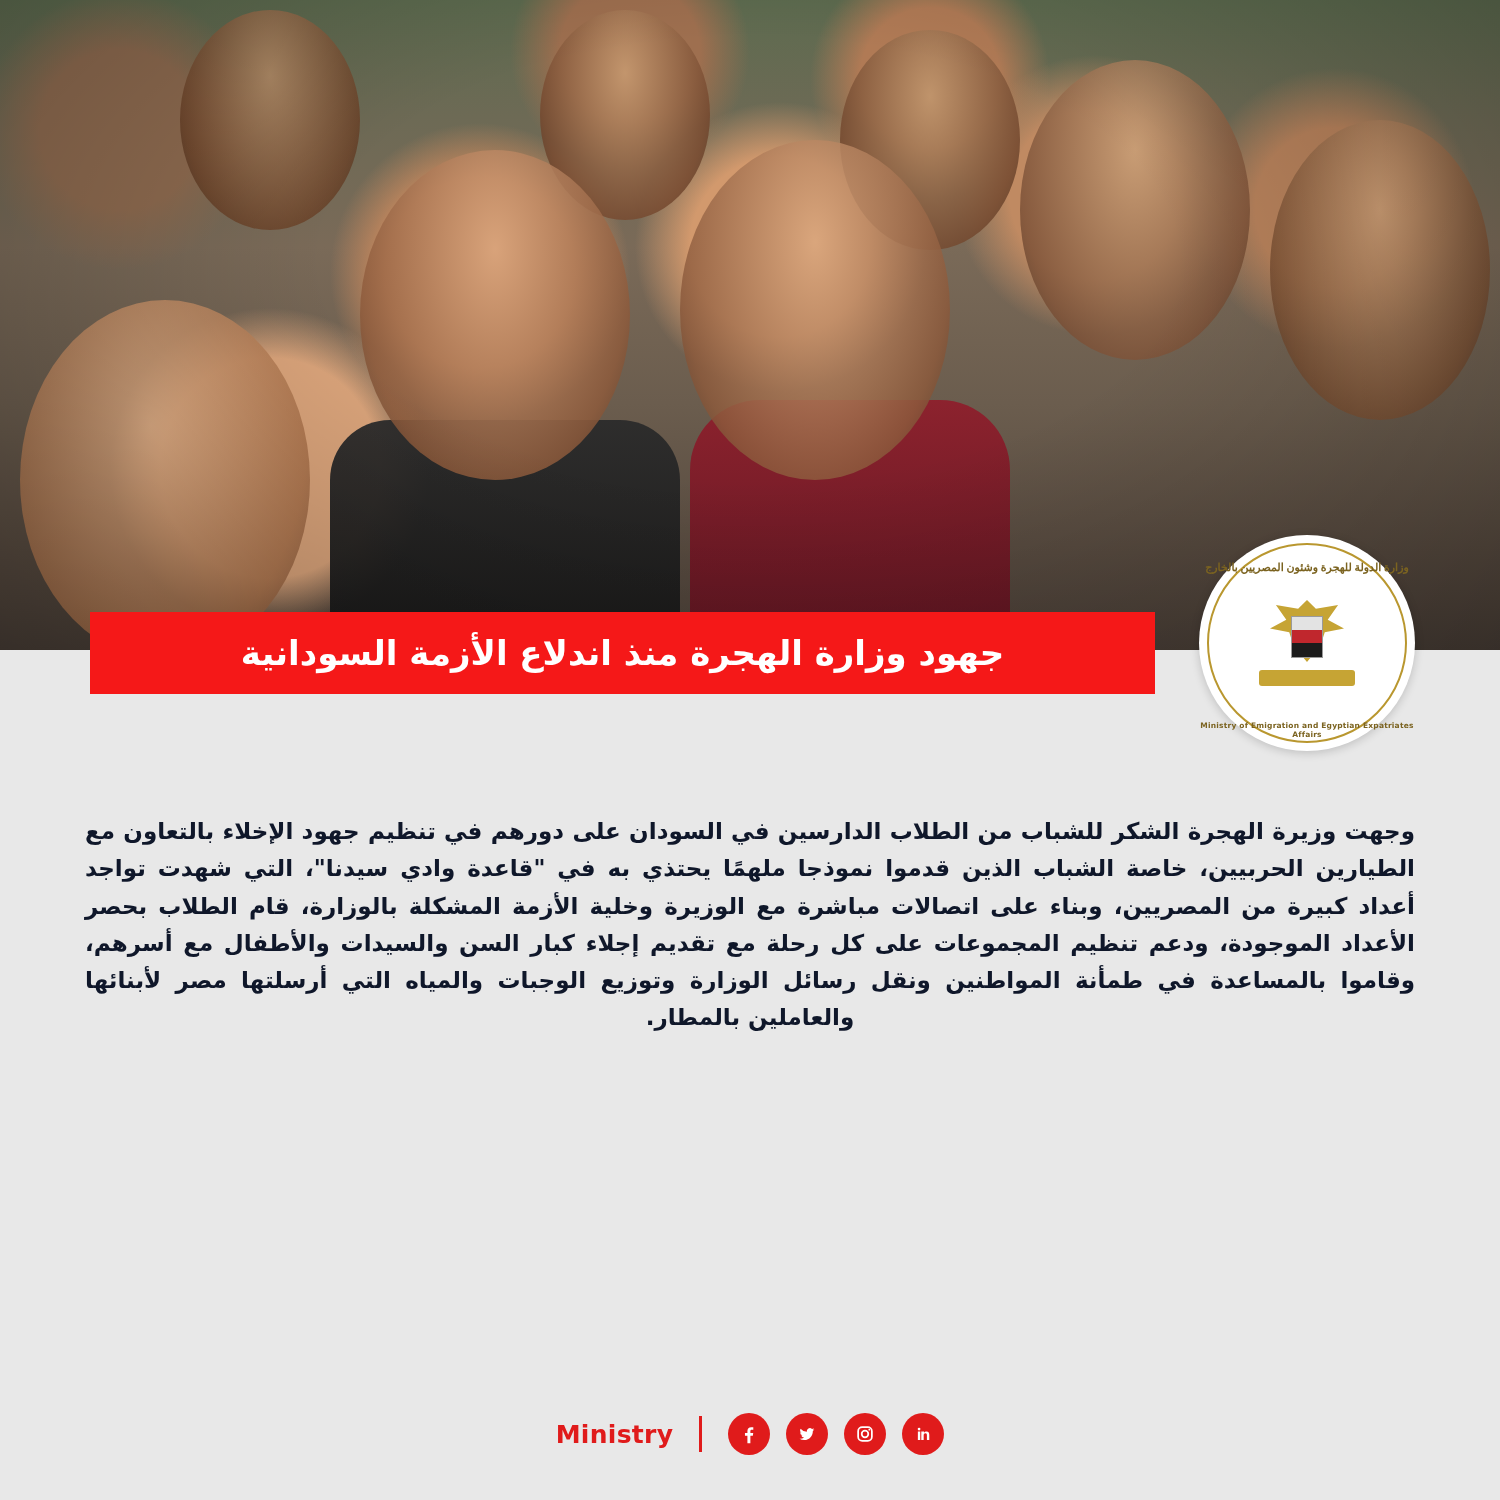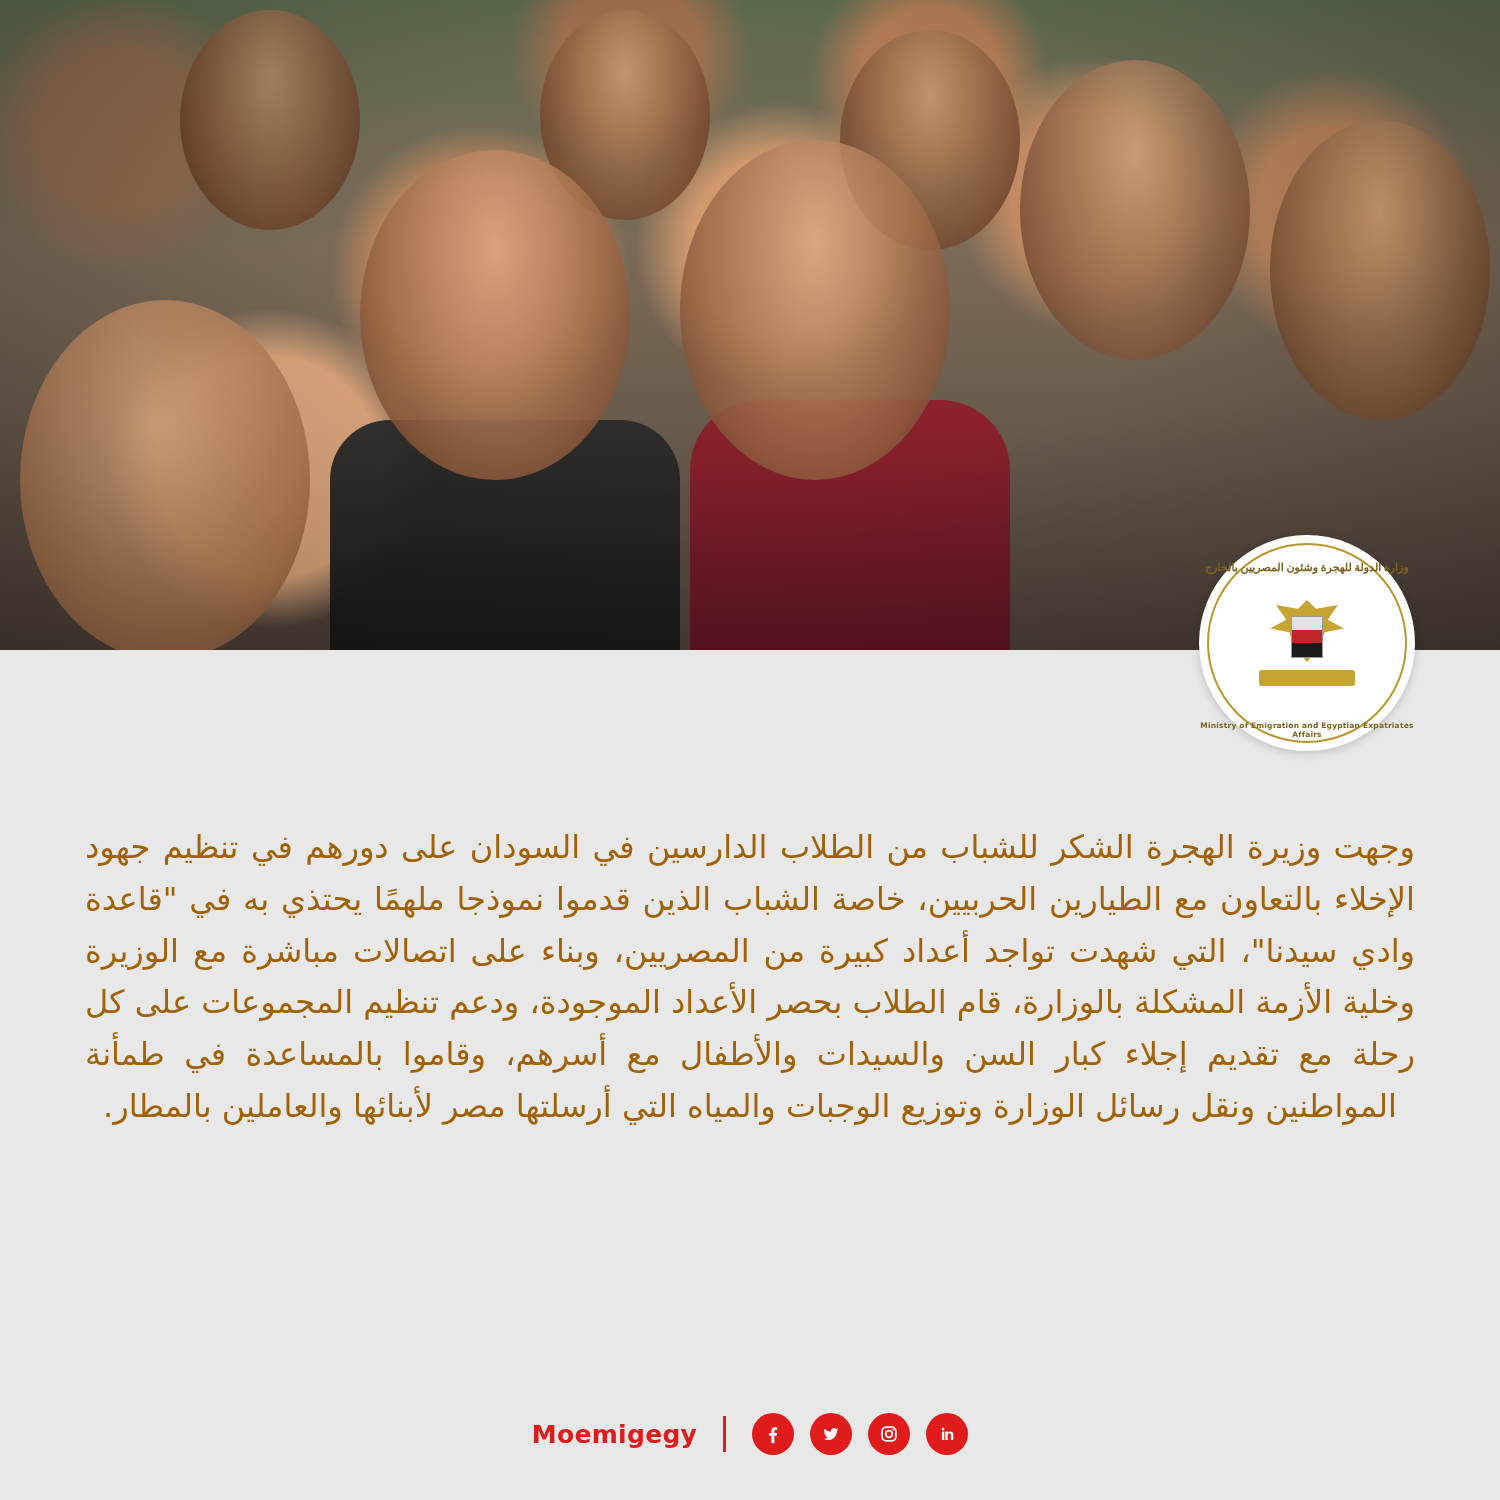--- a/index.html
+++ b/index.html
@@ -175,24 +175,24 @@
     position: absolute;
     top: 790px;
     left: 85px;
     width: 1330px;
     z-index: 4;
   }
   .body-text {
     direction: rtl;
     text-align: justify;
     text-align-last: center;
-    color: #a16207;
-    font-size: 32px;
+    color: #0f172a;
+    font-size: 23px;
     line-height: 1.62;
-    font-weight: normal;
+    font-weight: bold;
     letter-spacing: 0px;
   }
 
   
   .footer {
     position: absolute;
     left: 0; right: 0;
     bottom: 42px;
     height: 48px;
     display: flex;
@@ -243,38 +243,41 @@
     <div class="photo-shape s4"></div>
     <div class="photo-shape s5"></div>
     <div class="tshirt-dark"></div>
     <div class="tshirt-red"></div>
     <div class="photo-shape s1"></div>
     <div class="photo-shape s2"></div>
     <div class="photo-shape s3"></div>
     <div class="photo-vignette"></div>
   </div>
 
+  <div class="headline">
+    <span class="headline-text">جهود وزارة الهجرة منذ اندلاع الأزمة السودانية</span>
+  </div>
 
   <div class="logo">
     <div class="logo-ring"></div>
     <div class="logo-caption-top">وزارة الدولة للهجرة وشئون المصريين بالخارج</div>
     <div class="logo-inner">
       <div class="eagle"></div>
       <div class="flag"></div>
       <div class="logo-scroll"></div>
     </div>
     <div class="logo-caption-bottom">Ministry of Emigration and Egyptian Expatriates Affairs</div>
   </div>
 
   <div class="body-wrap">
     <p class="body-text">وجهت وزيرة الهجرة الشكر للشباب من الطلاب الدارسين في السودان على دورهم في تنظيم جهود الإخلاء بالتعاون مع الطيارين الحربيين، خاصة الشباب الذين قدموا نموذجا ملهمًا يحتذي به في "قاعدة وادي سيدنا"، التي شهدت تواجد أعداد كبيرة من المصريين، وبناء على اتصالات مباشرة مع الوزيرة  وخلية الأزمة المشكلة بالوزارة، قام الطلاب بحصر الأعداد الموجودة، ودعم تنظيم المجموعات على كل رحلة مع تقديم إجلاء كبار السن والسيدات والأطفال مع أسرهم، وقاموا بالمساعدة في طمأنة المواطنين ونقل رسائل الوزارة وتوزيع الوجبات والمياه التي أرسلتها مصر لأبنائها والعاملين بالمطار.</p>
   </div>
 
   <div class="footer">
-    <span class="handle">Moemigegy</span>
+    <span class="handle">Ministry</span>
     <span class="divider"></span>
     <span class="socials">
       <span class="soc">
         <svg width="22" height="22" viewBox="0 0 24 24" fill="#fff">
             <path d="M13.5 22v-8h2.7l.4-3.1h-3.1V8.9c0-.9.25-1.5 1.55-1.5h1.65V4.63c-.29-.04-1.27-.13-2.41-.13-2.39 0-4.02 1.46-4.02 4.13v2.27H7.6V14h2.67v8h3.23z"></path>
           </svg>
       </span>
       <span class="soc">
         <svg width="22" height="22" viewBox="0 0 24 24" fill="#fff">
             <path d="M20 7.1c-.6.27-1.24.45-1.9.53a3.3 3.3 0 0 0 1.45-1.82c-.64.38-1.35.65-2.1.8a3.3 3.3 0 0 0-5.62 3.01A9.37 9.37 0 0 1 5.02 6.2a3.3 3.3 0 0 0 1.02 4.4c-.54-.02-1.05-.17-1.5-.41v.04a3.3 3.3 0 0 0 2.65 3.24c-.5.14-1.02.16-1.5.06a3.3 3.3 0 0 0 3.08 2.29 6.62 6.62 0 0 1-4.88 1.37 9.34 9.34 0 0 0 5.06 1.48c6.07 0 9.4-5.03 9.4-9.4v-.43A6.7 6.7 0 0 0 20 7.1z"></path>

